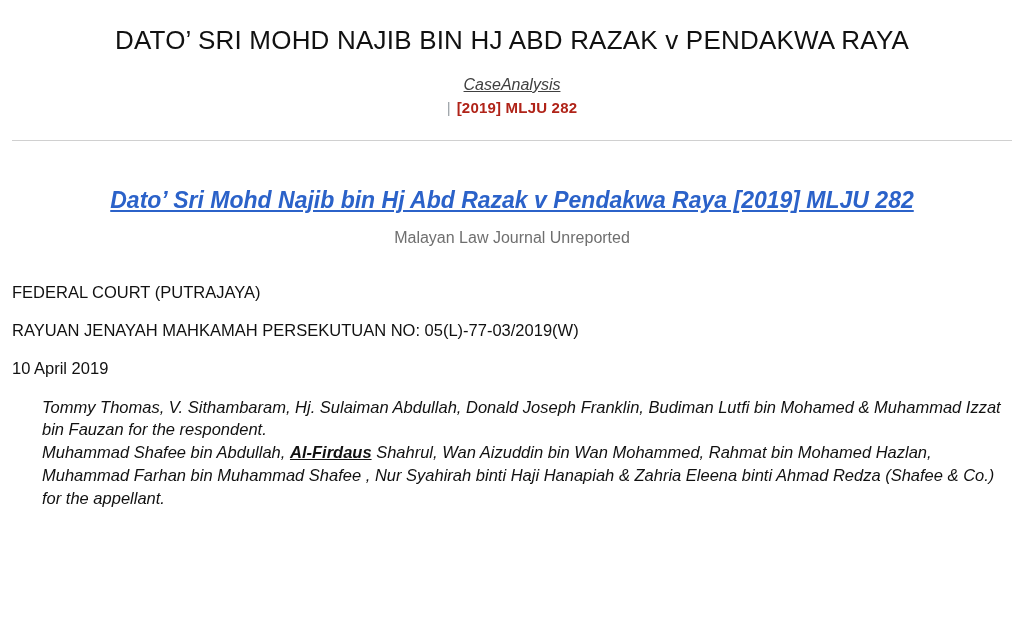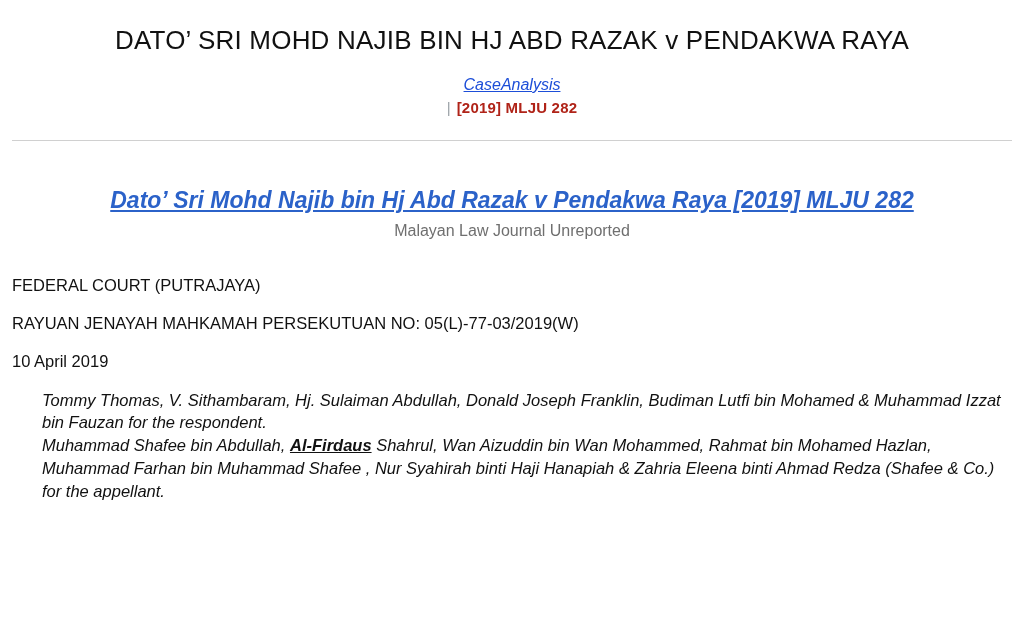--- a/index.html
+++ b/index.html
@@ -30,21 +30,21 @@
     margin: 0;
     padding: 25px 40px 0 40px;
     color: #111111;
   }
 
   .case-analysis-wrap {
     text-align: center;
     margin-top: 20px;
   }
   .case-analysis-link {
-    color: #1d4ed8;
+    color: #404040;
     font-size: 16px;
     font-style: italic;
     text-decoration: underline;
     cursor: pointer;
   }
   .citation-row {
     text-align: center;
     margin-top: 5px;
     font-size: 15px;
   }
@@ -72,21 +72,21 @@
     font-size: 23px;
     font-style: italic;
     font-weight: bold;
     color: #2b62c9;
     text-decoration: underline;
     line-height: 1.25;
     cursor: pointer;
   }
   .subheading {
     text-align: center;
-    margin-top: 7px;
+    margin-top: 14px;
     font-size: 16px;
     color: #6f6f6f;
   }
 
   
   .meta {
     margin: 0 12px;
     padding-top: 34px;
   }
   .meta-line {

